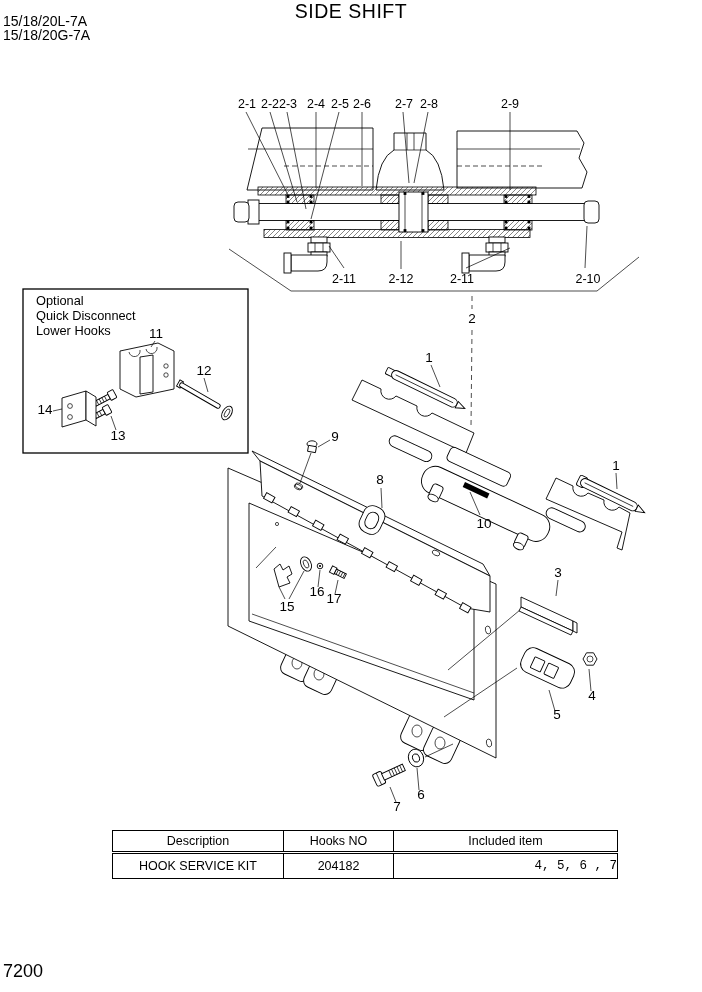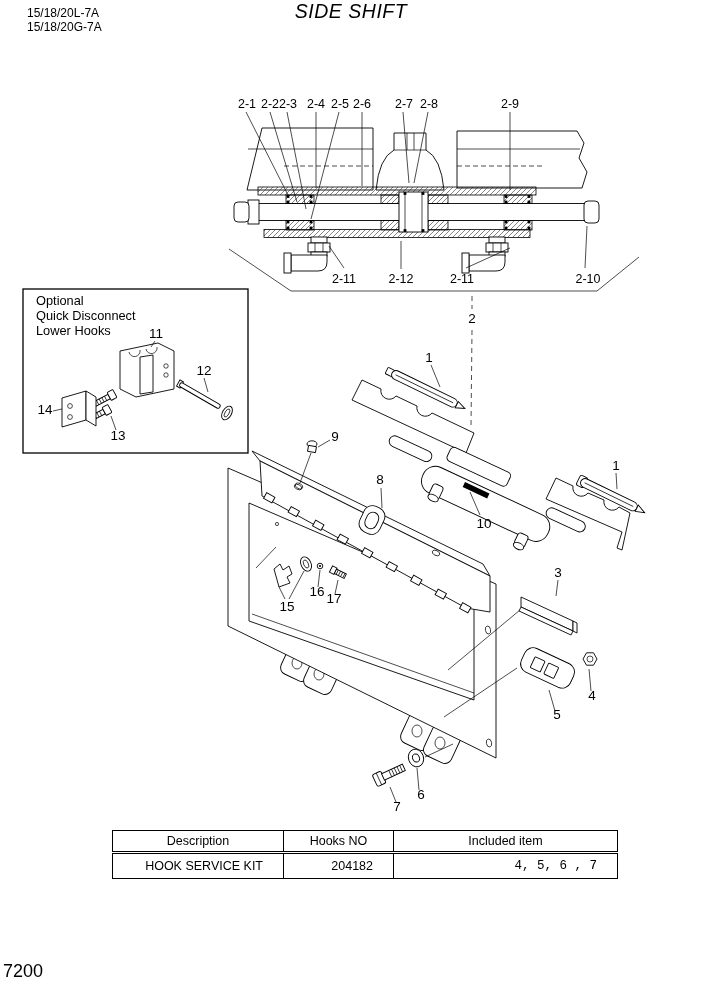--- a/index.html
+++ b/index.html
@@ -1,37 +1,37 @@
 <!DOCTYPE html>
 <html><head>
 <meta charset="utf-8">
 <style>
   html,body{margin:0;padding:0;background:#fff;}
   body{width:702px;height:992px;position:relative;overflow:hidden;
        font-family:"Liberation Sans", sans-serif;color:#000;}
-  .model-block{position:absolute;left:3px;top:6px;font-size:12px;line-height:14px;margin-left:24px;}
+  .model-block{position:absolute;left:3px;top:14px;font-size:14px;line-height:14px;}
   .page-title{position:absolute;left:0;top:0;width:702px;text-align:center;
-              font-size:19.5px;letter-spacing:.5px;font-style:italic;}
+              font-size:19.5px;letter-spacing:.5px;}
   .page-num{position:absolute;left:3px;top:961px;font-size:18px;}
   svg{position:absolute;left:0;top:0;}
   svg text{font-family:"Liberation Sans", sans-serif;fill:#000;}
   text.c{font-size:12.5px;text-anchor:middle;}
   text.p{font-size:13.5px;text-anchor:middle;}
   text.box-t{font-size:12.8px;}
   .ln{stroke:#000;stroke-width:.9;fill:none;}
   .thin{stroke:#000;stroke-width:.7;fill:none;}
   .wh{fill:#fff;stroke:#000;stroke-width:.9;}
   .ht{fill:url(#hatch);stroke:#000;stroke-width:.8;}
   .dot{fill:#000;stroke:none;}
   .parts-table{position:absolute;left:112px;top:830px;}
   .parts-table table{border-collapse:collapse;table-layout:fixed;width:505px;font-size:12.5px;}
-  .parts-table th,.parts-table td{border:1px solid #000;padding:0 20px;text-align:center;
+  .parts-table th,.parts-table td{border:1px solid #000;padding:0 0;text-align:center;
     overflow:hidden;white-space:nowrap;}
   .parts-table th{font-weight:normal;height:20px;border-bottom:3px double #000;}
-  .parts-table td{height:24px;text-align:right;}
+  .parts-table td{height:24px;}
   .parts-table td.inc{text-align:right;padding-left:13px;font-family:Liberation Mono, monospace;}
 </style>
 </head>
 <body>
 
 <div class="model-block">
   <div>15/18/20L-7A</div>
   <div>15/18/20G-7A</div>
 </div>
 <div class="page-title">SIDE SHIFT</div>

